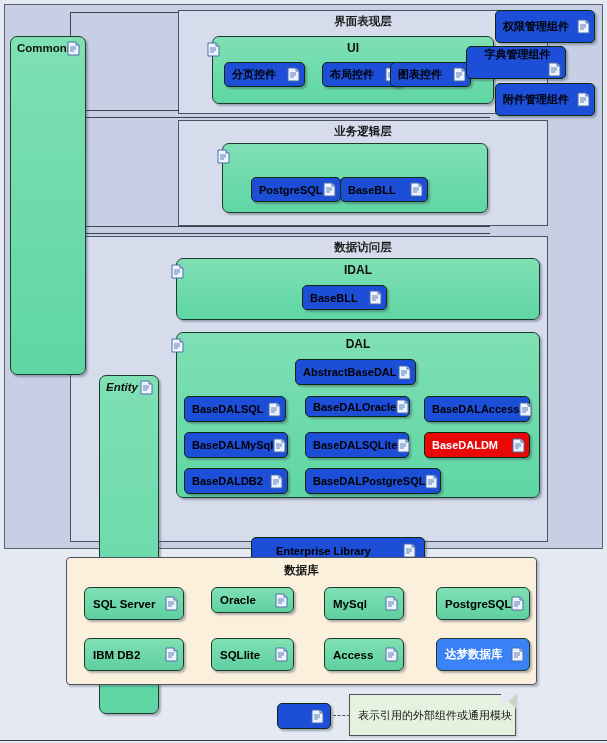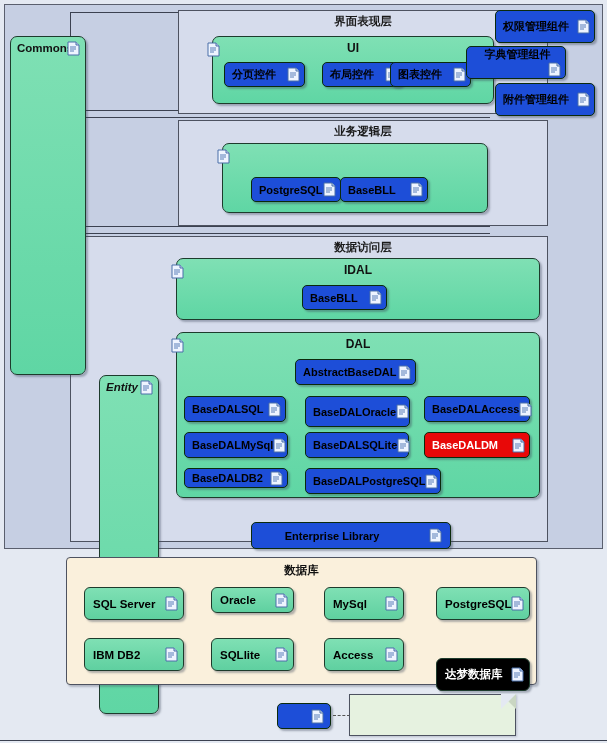--- a/index.html
+++ b/index.html
@@ -65,21 +65,21 @@
     background:linear-gradient(180deg,#7fe0b4 0%,#5fd0a0 100%);
     border:1.5px solid #1d3b2c;
     border-radius:6px;
     box-shadow:2px 2px 2px rgba(60,70,90,.38);
     box-sizing:border-box;
     display:flex;align-items:center;
     padding:0 5px 0 8px;
     font-weight:bold;font-size:11.5px;color:#000;
     white-space:nowrap;
   }
-  .dbc.red{background:#000000;color:#fff;margin-top:20px;}
+  .dbc.red{background:#3b82f6;color:#fff;}
   .dbc .ic{margin-left:auto;}
 
   
   .sidebox{position:relative;}
   .sidebox .sl{
     position:absolute;left:6px;top:5px;
     font-weight:bold;font-size:11.5px;color:#111;
   }
   .sidebox .ic{position:absolute;right:5px;top:4px;}
 
@@ -319,21 +319,21 @@
 <div class="abs comp" style="left:184px;top:396px;width:102px;height:26px;">
   <span class="lbl">BaseDALSQL</span>
   <span class="ic docicon">
     <svg width="13" height="15" viewBox="0 0 13 15">
         <path d="M1 1h8l3 3v10H1z" fill="#eef4ff" stroke="#4a6fa8" stroke-width="1"></path>
         <path d="M9 1v3h3" fill="#c3d6f0" stroke="#4a6fa8" stroke-width="1"></path>
         <path d="M3 6h6M3 8h6M3 10h4" stroke="#5a7fb8" stroke-width="1"></path>
       </svg>
   </span>
 </div>
-<div class="abs comp" style="left:305px;top:396px;width:105px;height:31px;">
+<div class="abs comp" style="left:305px;top:396px;width:105px;height:21px;">
   <span class="lbl">BaseDALOracle</span>
   <span class="ic docicon">
     <svg width="13" height="15" viewBox="0 0 13 15">
         <path d="M1 1h8l3 3v10H1z" fill="#eef4ff" stroke="#4a6fa8" stroke-width="1"></path>
         <path d="M9 1v3h3" fill="#c3d6f0" stroke="#4a6fa8" stroke-width="1"></path>
         <path d="M3 6h6M3 8h6M3 10h4" stroke="#5a7fb8" stroke-width="1"></path>
       </svg>
   </span>
 </div>
 <div class="abs comp" style="left:424px;top:396px;width:106px;height:26px;">
@@ -371,42 +371,42 @@
   <span class="lbl">BaseDALDM</span>
   <span class="ic docicon">
     <svg width="13" height="15" viewBox="0 0 13 15">
         <path d="M1 1h8l3 3v10H1z" fill="#eef4ff" stroke="#4a6fa8" stroke-width="1"></path>
         <path d="M9 1v3h3" fill="#c3d6f0" stroke="#4a6fa8" stroke-width="1"></path>
         <path d="M3 6h6M3 8h6M3 10h4" stroke="#5a7fb8" stroke-width="1"></path>
       </svg>
   </span>
 </div>
 
-<div class="abs comp" style="left:184px;top:468px;width:104px;height:20px;">
+<div class="abs comp" style="left:184px;top:468px;width:104px;height:26px;">
   <span class="lbl">BaseDALDB2</span>
   <span class="ic docicon">
     <svg width="13" height="15" viewBox="0 0 13 15">
         <path d="M1 1h8l3 3v10H1z" fill="#eef4ff" stroke="#4a6fa8" stroke-width="1"></path>
         <path d="M9 1v3h3" fill="#c3d6f0" stroke="#4a6fa8" stroke-width="1"></path>
         <path d="M3 6h6M3 8h6M3 10h4" stroke="#5a7fb8" stroke-width="1"></path>
       </svg>
   </span>
 </div>
 <div class="abs comp" style="left:305px;top:468px;width:136px;height:26px;">
   <span class="lbl">BaseDALPostgreSQL</span>
   <span class="ic docicon">
     <svg width="13" height="15" viewBox="0 0 13 15">
         <path d="M1 1h8l3 3v10H1z" fill="#eef4ff" stroke="#4a6fa8" stroke-width="1"></path>
         <path d="M9 1v3h3" fill="#c3d6f0" stroke="#4a6fa8" stroke-width="1"></path>
         <path d="M3 6h6M3 8h6M3 10h4" stroke="#5a7fb8" stroke-width="1"></path>
       </svg>
   </span>
 </div>
 
-<div class="abs comp" style="left:251px;top:522px;width:200px;height:27px;justify-content:center;padding:0 8px;">
+<div class="abs comp" style="left:251px;top:537px;width:174px;height:27px;justify-content:center;padding:0 8px;">
   <span class="lbl" style="margin:0 auto;">Enterprise Library</span>
   <span class="ic docicon">
     <svg width="13" height="15" viewBox="0 0 13 15">
         <path d="M1 1h8l3 3v10H1z" fill="#eef4ff" stroke="#4a6fa8" stroke-width="1"></path>
         <path d="M9 1v3h3" fill="#c3d6f0" stroke="#4a6fa8" stroke-width="1"></path>
         <path d="M3 6h6M3 8h6M3 10h4" stroke="#5a7fb8" stroke-width="1"></path>
       </svg>
   </span>
 </div>
 
@@ -521,17 +521,18 @@
   <span class="ic docicon" style="margin-left:auto;margin-right:2px;">
     <svg width="13" height="15" viewBox="0 0 13 15">
         <path d="M1 1h8l3 3v10H1z" fill="#eef4ff" stroke="#4a6fa8" stroke-width="1"></path>
         <path d="M9 1v3h3" fill="#c3d6f0" stroke="#4a6fa8" stroke-width="1"></path>
         <path d="M3 6h6M3 8h6M3 10h4" stroke="#5a7fb8" stroke-width="1"></path>
       </svg>
   </span>
 </div>
 <div class="abs" id="legend-dash"></div>
 <div class="abs" id="legend-note">
+  <span>表示引用的外部组件或通用模块</span>
   <span class="fold"></span>
   <span class="foldline"></span>
 </div>
 
 <div class="abs" id="bottom-rule"></div>
 
 </body></html>

